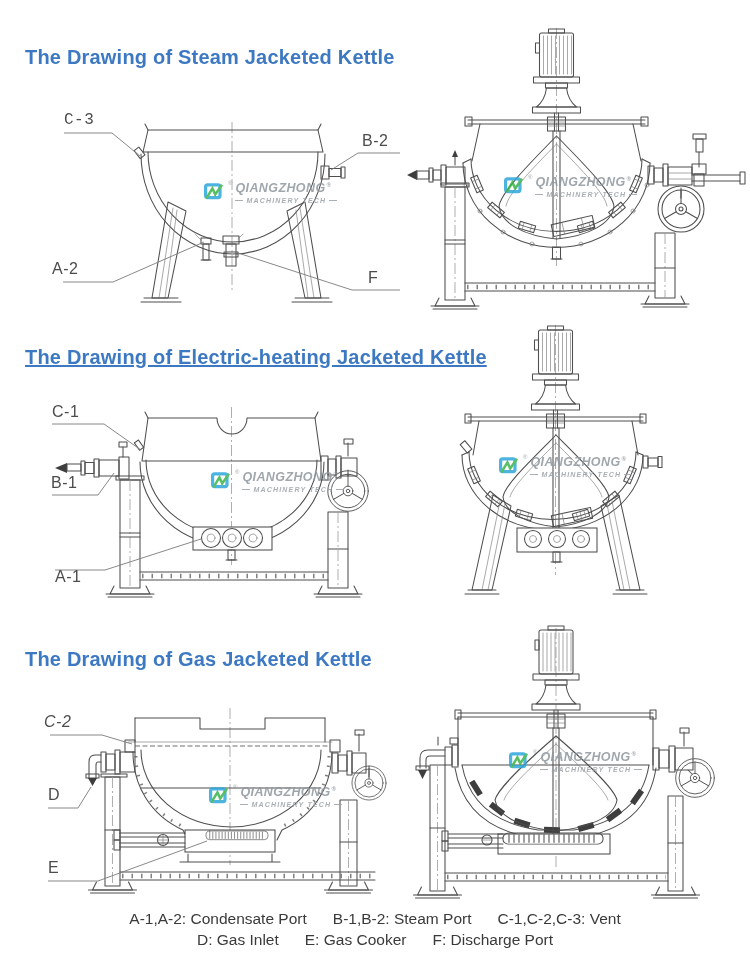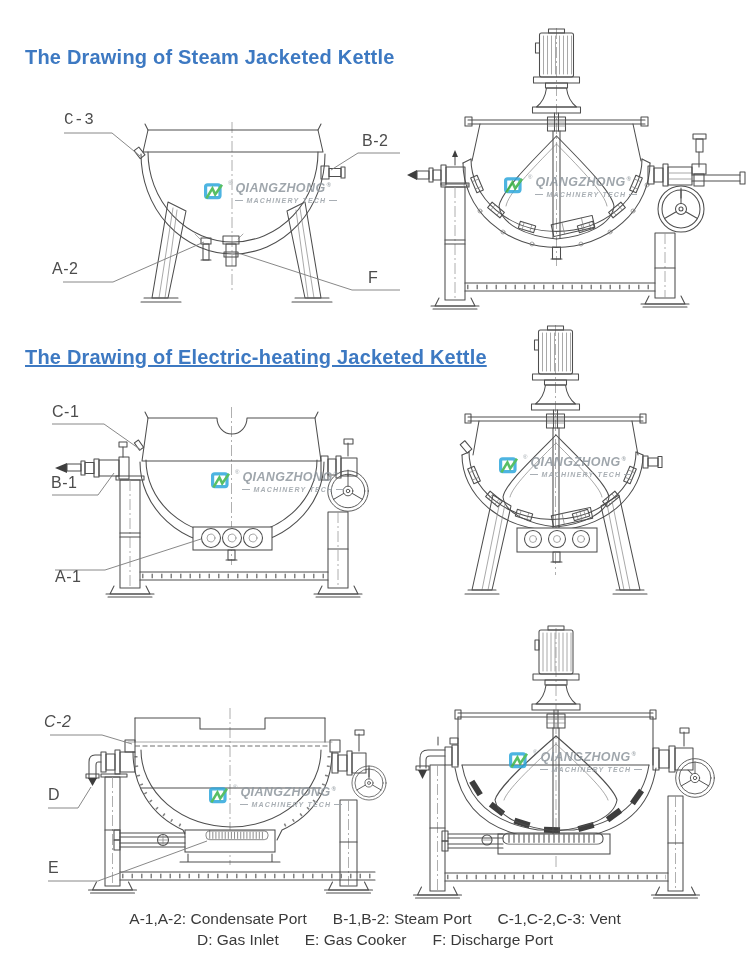--- a/index.html
+++ b/index.html
@@ -399,20 +399,21 @@
         <div class="wm-name"><span>QIANGZHONG</span><span class="wm-reg">®</span></div>
         <div class="wm-sub">
             <i class="dash"></i>
             <span>MACHINERY TECH</span>
             <i class="dash"></i>
           </div>
       </div>
     </div>
   </div>
 
+  <div class="sec-title" style="left:25px;top:648px;">The Drawing of Gas Jacketed Kettle</div>
 
   <div class="drawing" style="left:25px;top:690px;">
     <svg width="365" height="215" viewBox="0 0 365 215">
       <path class="cl" d="M205,18 V175"></path>
       <path class="k" d="M110,28 H175 V39 H240 V28 H300"></path>
       <path class="k" d="M110,28 V52 M300,28 V52"></path>
       <rect class="k" x="100" y="50" width="10" height="12"></rect>
         <rect class="k" x="305" y="50" width="10" height="12"></rect>
       <path class="t" d="M103,52 H307"></path>
       <path class="dsh" d="M110,56 H305"></path>

